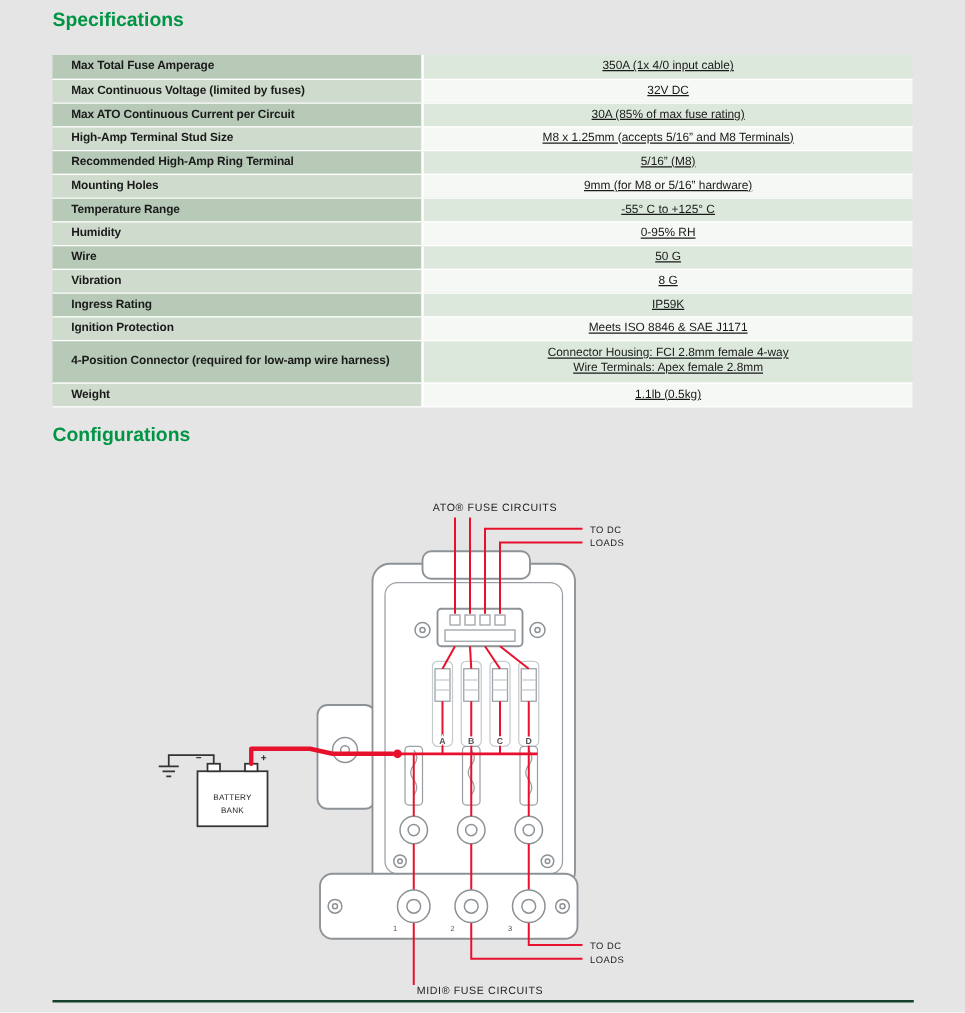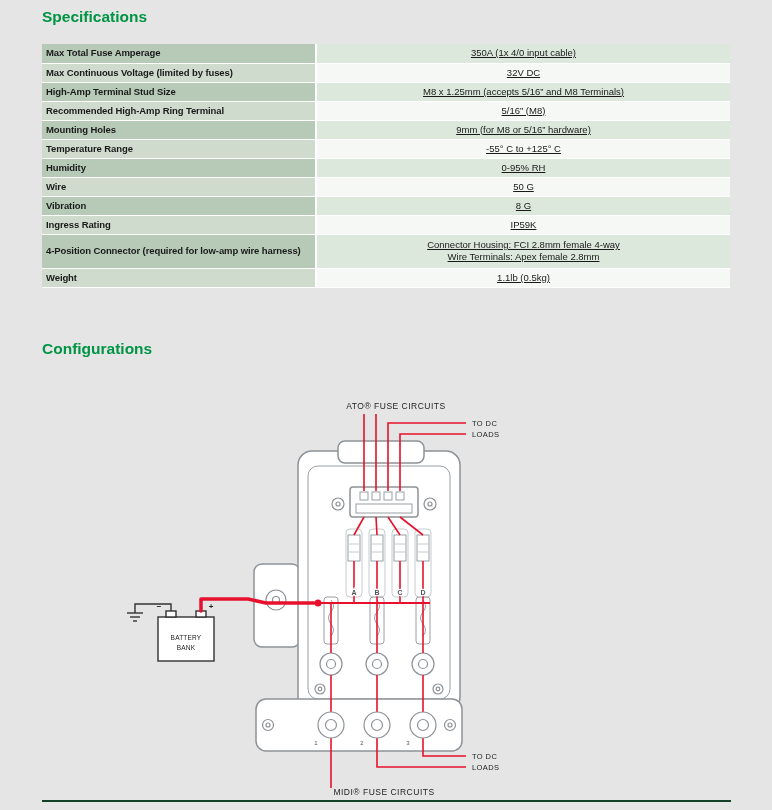--- a/index.html
+++ b/index.html
@@ -16,21 +16,21 @@
     position:absolute;left:42px;margin:0;
     font-size:15.5px;font-weight:bold;color:var(--heading-green);
   }
   #specs-heading{top:8px;}
   #config-heading{top:340px;}
   table.specs{
     position:absolute;left:42px;top:44px;width:688px;
     border-collapse:collapse;table-layout:fixed;
   }
   table.specs td{
-    font-size:9.5px;color:#1a1a1a;padding:2px 4px;
+    font-size:9.5px;color:#1a1a1a;padding:2px 15px;
     border-bottom:1px solid #fff;vertical-align:middle;line-height:12px;
   }
   table.specs tr{height:19px;}
   table.specs tr.tall{height:34px;}
   td.lbl{
     width:265px;font-weight:bold;border-right:2px solid #fff;text-align:left;
     letter-spacing:-0.1px;
   }
   td.val{text-align:center;text-decoration:underline;}
   tr:nth-child(odd) td.lbl{background:#b7c9b7;}
@@ -72,20 +72,24 @@
     <tbody>
       <tr>
         <td class="lbl">Max Total Fuse Amperage</td>
         <td class="val">350A (1x 4/0 input cable)</td>
       </tr>
       <tr>
         <td class="lbl">Max Continuous Voltage (limited by fuses)</td>
         <td class="val">32V DC</td>
       </tr>
       <tr>
+        <td class="lbl">Max ATO Continuous Current per Circuit</td>
+        <td class="val">30A (85% of max fuse rating)</td>
+      </tr>
+      <tr>
         <td class="lbl">High-Amp Terminal Stud Size</td>
         <td class="val">M8 x 1.25mm (accepts 5/16” and M8 Terminals)</td>
       </tr>
       <tr>
         <td class="lbl">Recommended High-Amp Ring Terminal</td>
         <td class="val">5/16” (M8)</td>
       </tr>
       <tr>
         <td class="lbl">Mounting Holes</td>
         <td class="val">9mm (for M8 or 5/16” hardware)</td>
@@ -102,20 +106,24 @@
         <td class="lbl">Wire</td>
         <td class="val">50 G</td>
       </tr>
       <tr>
         <td class="lbl">Vibration</td>
         <td class="val">8 G</td>
       </tr>
       <tr>
         <td class="lbl">Ingress Rating</td>
         <td class="val">IP59K</td>
+      </tr>
+      <tr>
+        <td class="lbl">Ignition Protection</td>
+        <td class="val">Meets ISO 8846 &amp; SAE J1171</td>
       </tr>
       <tr class="tall">
         <td class="lbl">4-Position Connector (required for low-amp wire harness)</td>
         <td class="val">
           <div>Connector Housing: FCI 2.8mm female 4-way</div>
           <div>Wire Terminals: Apex female 2.8mm</div>
         </td>
       </tr>
       <tr>
         <td class="lbl">Weight</td>

